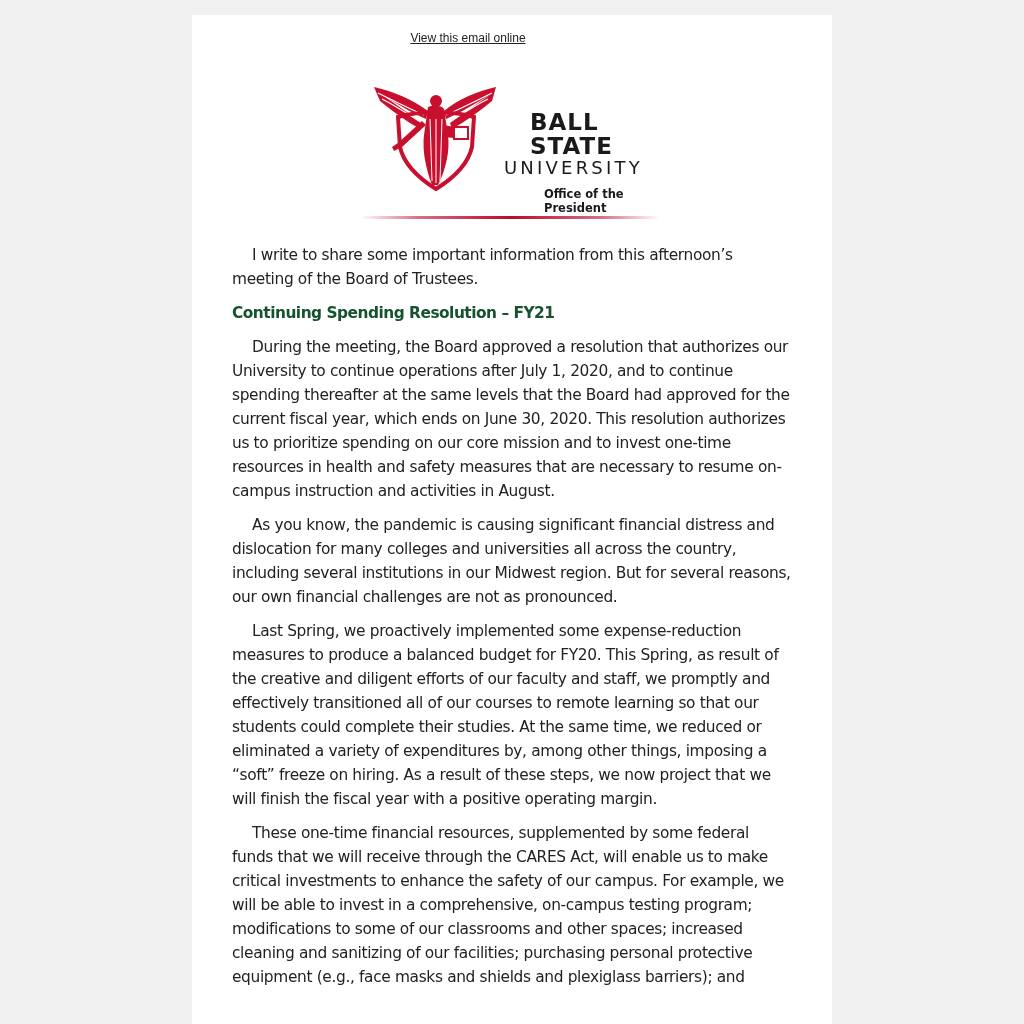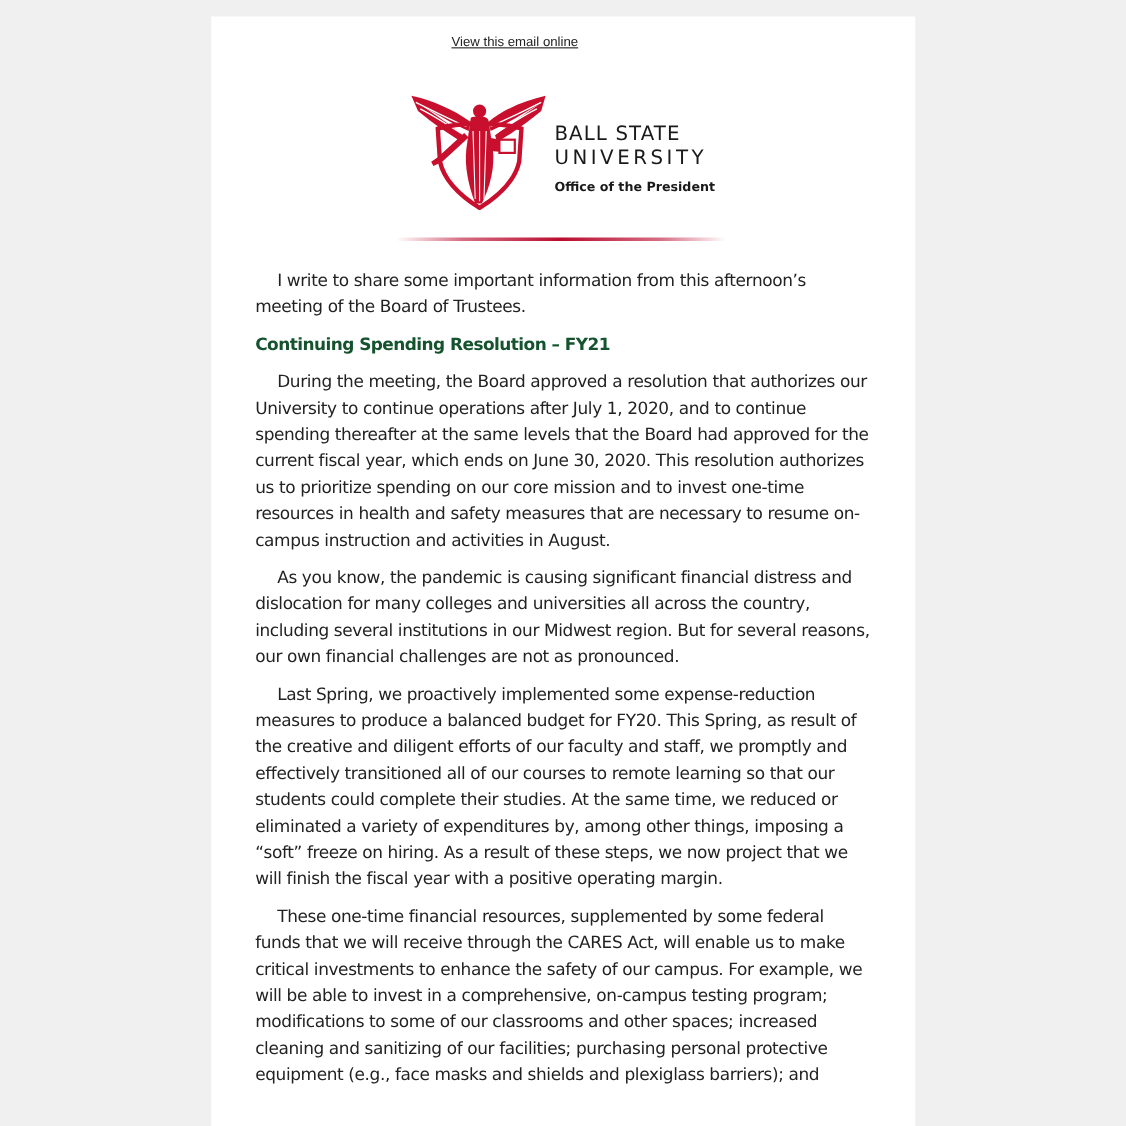--- a/index.html
+++ b/index.html
@@ -52,36 +52,38 @@
       height: 106px;
     }
     .wordmark {
       position: absolute;
       left: 132px;
       top: 25px;
       font-family: "DejaVu Sans", sans-serif;
       color: #1a1a1a;
     }
     .wordmark .line1 {
-      font-size: 18px;
-      font-weight: normal;
+      font-size: 23px;
+      font-weight: bold;
       letter-spacing: 1px;
       line-height: 24px;
+      margin-left: 26px;
     }
     .wordmark .line2 {
       font-size: 18px;
       letter-spacing: 3.2px;
       line-height: 20px;
     }
     .wordmark .line3 {
       margin-top: 9px;
       font-size: 11.5px;
       font-weight: bold;
       letter-spacing: 0px;
       line-height: 14px;
+      margin-left: 40px;
     }
     .divider {
       position: absolute;
       left: 168px;
       top: 201px;
       width: 300px;
       height: 3px;
       background: linear-gradient(to right, rgba(200,16,46,0) 0%, rgba(186,12,47,0.6) 20%, #ba0c2f 50%, rgba(186,12,47,0.6) 80%, rgba(200,16,46,0) 100%);
       border-radius: 2px;
     }

